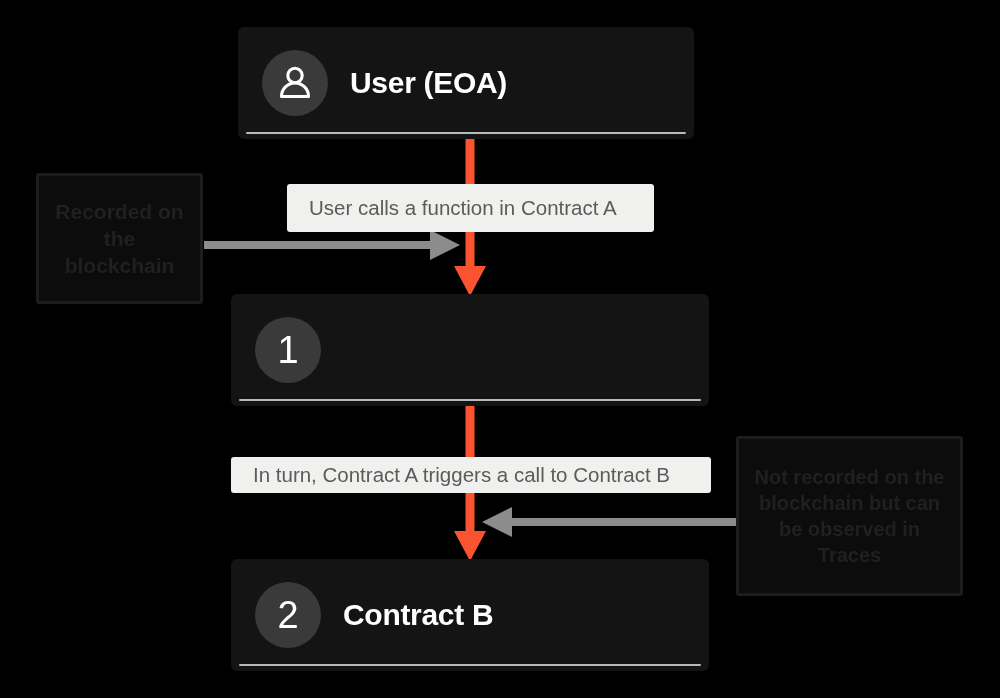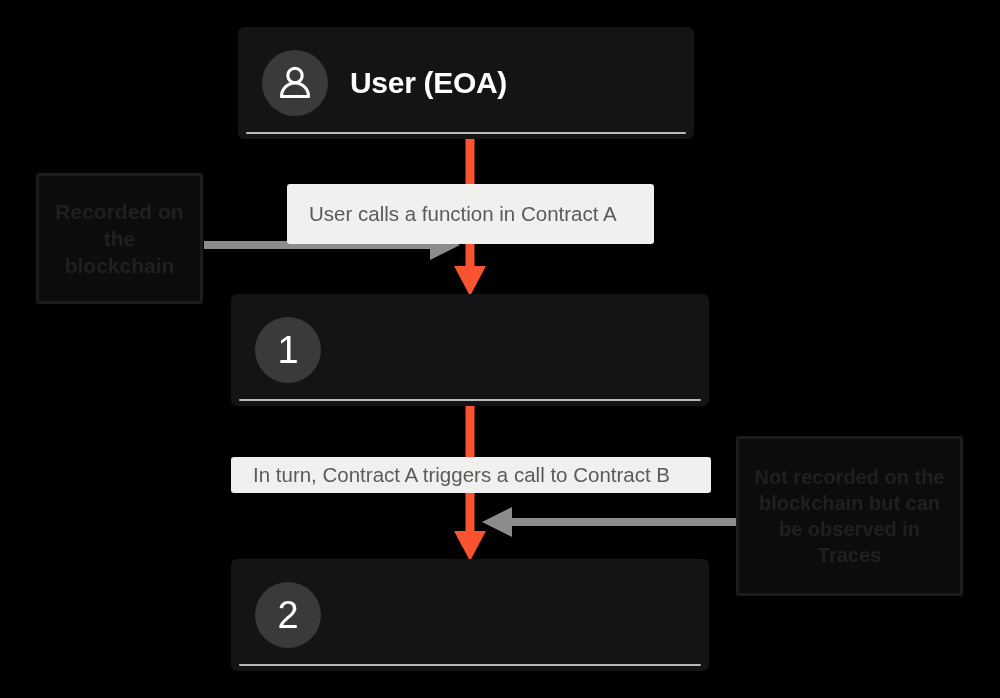--- a/index.html
+++ b/index.html
@@ -91,21 +91,21 @@
     display: flex;
     align-items: center;
     box-sizing: border-box;
     padding: 0 22px;
     z-index: 5;
     color: #5b5b5b;
     font-size: 20.5px;
     font-weight: 400;
     white-space: nowrap;
   }
-  .step-chip.one { left: 287px; top: 184px; width: 367px; height: 60px; }
+  .step-chip.one { left: 287px; top: 184px; width: 367px; height: 48px; }
   .step-chip.two { left: 231px; top: 457px; width: 480px; height: 36px; }
 
   
   .annot {
     position: absolute;
     background: #0c0c0c;
     border: 3px solid #1c1c1c;
     border-radius: 3px;
     box-sizing: border-box;
     display: flex;
@@ -156,20 +156,21 @@
     <div class="node-badge">
       <span class="num">1</span>
     </div>
     <div class="node-underline"></div>
   </div>
 
   <div class="node cb">
     <div class="node-badge">
       <span class="num">2</span>
     </div>
+    <div class="node-label">Contract B</div>
     <div class="node-underline"></div>
   </div>
 
   <div class="step-chip one">
     <span>User calls a function in Contract A</span>
   </div>
 
   <div class="step-chip two">
     <span>In turn, Contract A triggers a call to Contract B</span>
   </div>

